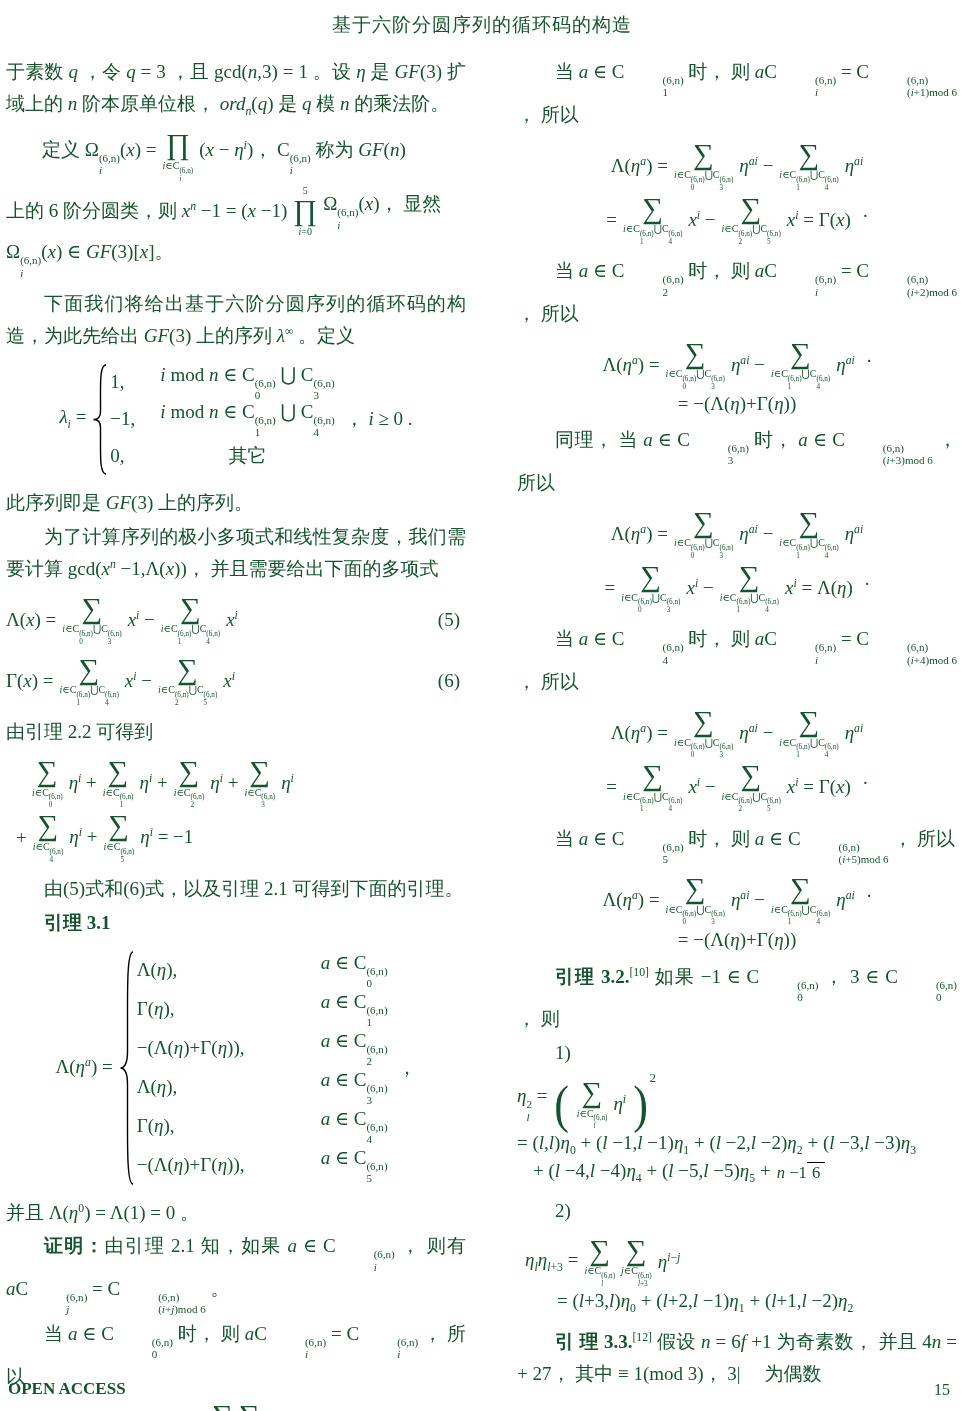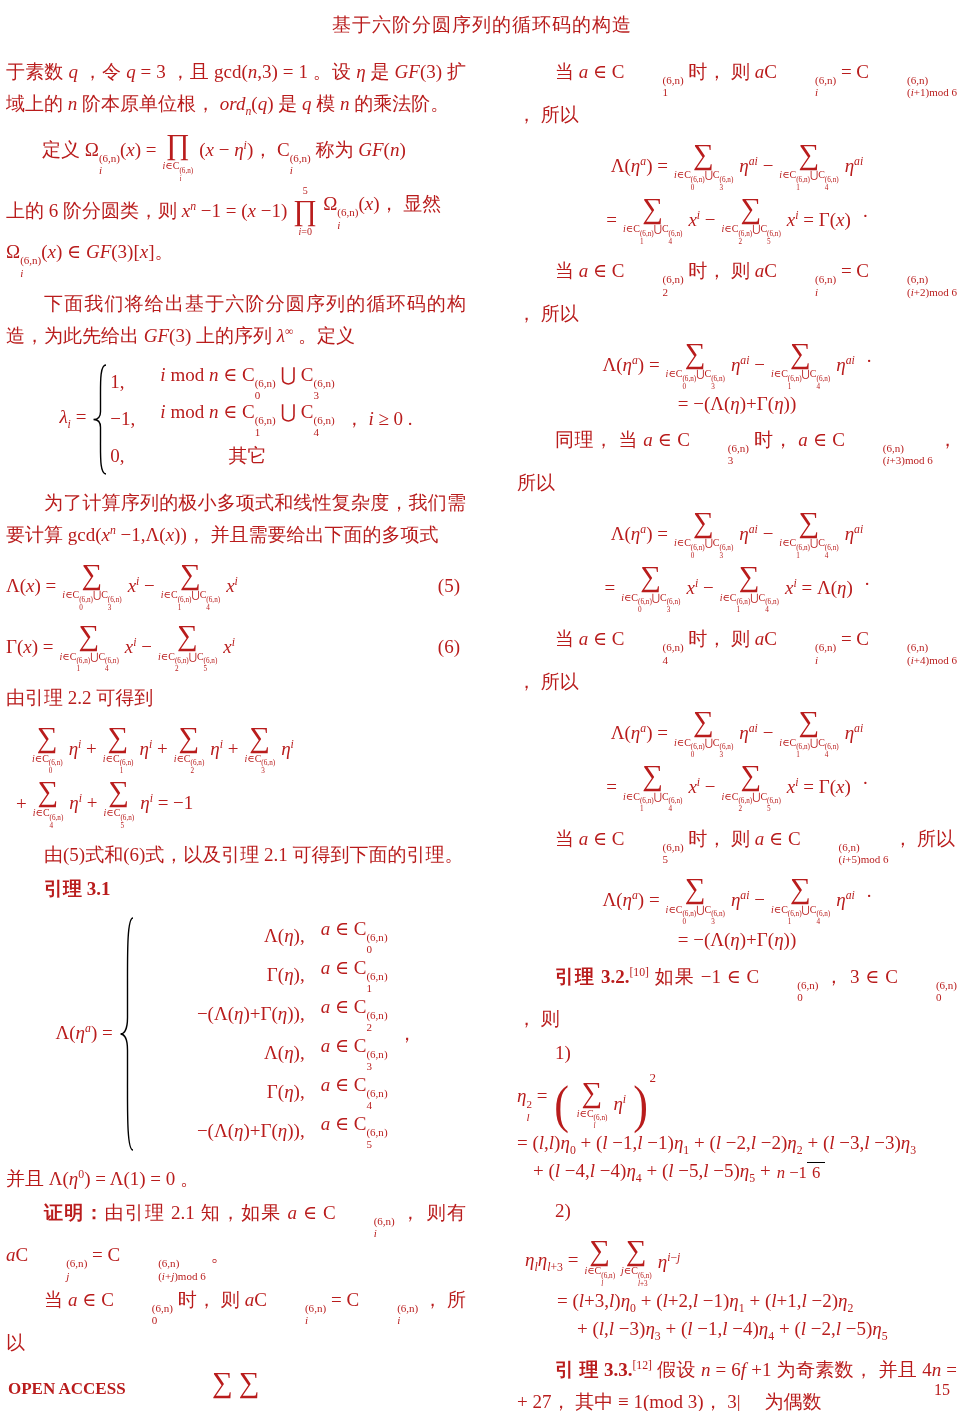--- a/index.html
+++ b/index.html
@@ -1,16 +1,16 @@
 <!DOCTYPE html>
 <html><head>
 <meta charset="utf-8">
 <style>
   html,body{margin:0;padding:0;background:#ffffff;}
-  #page{position:relative;width:964px;height:1411px;background:#fff;color:#b91c1c;
+  #page{position:relative;width:964px;height:1411px;background:#fff;color:#14532d;
         font-family:"Liberation Serif","DejaVu Serif",serif;overflow:hidden;}
   #title{position:absolute;top:12px;left:0;width:100%;text-align:center;
          font-size:19px;letter-spacing:1px;}
   .col{position:absolute;top:54px;}
   #colL{left:6px;width:460px;}
   #colR{left:517px;width:440px;}
   .para{font-size:19px;line-height:1.68;text-align:justify;margin:2px 0;}
   .ind{text-indent:2em;}
   .para i{font-family:"Liberation Serif","DejaVu Serif",serif;}
   sup{font-size:0.62em;} sub{font-size:0.62em;}
@@ -36,21 +36,21 @@
   .bpwrap{display:inline-flex;align-items:center;}
   .bigp{font-size:52px;font-weight:300;line-height:0.75;transform:scaleX(0.85);}
   .bigsup{font-size:13px;position:relative;top:-26px;left:0px;}
   
   .casesblock{display:flex;align-items:center;justify-content:center;margin:12px 0;}
   .clead{margin-right:6px;font-size:19px;white-space:nowrap;}
   .cgrid{display:flex;flex-direction:column;margin-left:2px;}
   .crow{display:flex;align-items:center;}
   .cval{white-space:nowrap;font-size:19px;margin-right:16px;}
   .ccond{white-space:nowrap;font-size:19px;}
-  .cctr{text-align:right;}
+  .cctr{text-align:left;}
   .cafter{margin-left:10px;font-size:19px;white-space:nowrap;}
   #footer-left{position:absolute;left:8px;bottom:12px;font-weight:bold;font-size:17px;}
   #footer-page{position:absolute;right:14px;bottom:12px;font-size:16px;}
 </style>
 </head>
 <body>
 
 <div id="page">
   <div id="title">基于六阶分圆序列的循环码的构造</div>
   <div id="colL" class="col">
@@ -119,20 +119,21 @@
                 <span>4</span>
               </span></span>
           </div>
           <div class="crow" style="height: 37px;">
             <span class="cval" style="min-width: 34px;">0,</span>
             <span class="ccond cctr" style="width: 100%; text-align: center;">其它</span>
           </div>
         </div>
         <span class="cafter">， <i>i</i> ≥ 0 .</span>
       </div>
+      <div class="para">此序列即是 <i>GF</i>(3) 上的序列。</div>
       <div class="para ind">为了计算序列的极小多项式和线性复杂度，我们需要计算 gcd(<i>x</i><sup><i>n</i></sup> −1,Λ(<i>x</i>))， 并且需要给出下面的多项式</div>
       <div class="fxblock">
         <div class="fxline">
           <span class="mtext">Λ(<i>x</i>) =</span>
           <span class="mstack">
             <span class="msig">∑</span>
             <span class="munder"><i>i</i>∈C<span class="ss">
                 <span>(6,n)</span>
                 <span>0</span>
               </span>⋃C<span class="ss">
@@ -647,21 +648,18 @@
             <span class="munder"><i>j</i>∈C<span class="ss">
                 <span>(6,n)</span>
                 <span><i>l</i>+3</span>
               </span></span>
           </span>
           <span class="mtext"><i>η</i><sup><i>i</i>−<i>j</i></sup></span>
         </div>
         <div class="fxline al" style="padding-left: 40px;">
           <span class="mtext">= (<i>l</i>+3,<i>l</i>)<i>η</i><sub>0</sub> + (<i>l</i>+2,<i>l</i> −1)<i>η</i><sub>1</sub> + (<i>l</i>+1,<i>l</i> −2)<i>η</i><sub>2</sub></span>
         </div>
-        <div class="fxline al" style="padding-left: 60px;">
-          <span class="mtext">+ (<i>l</i>,<i>l</i> −3)<i>η</i><sub>3</sub> + (<i>l</i> −1,<i>l</i> −4)<i>η</i><sub>4</sub> + (<i>l</i> −2,<i>l</i> −5)<i>η</i><sub>5</sub></span>
-        </div>
       </div>
       <div class="para ind" style="margin-top: 10px;"><b>引 理 3.3.</b><sup>[12]</sup> 假设 <i>n</i> = 6<i>f</i> +1 为奇素数， 并且 4<i>n</i> =  + 27， 其中  ≡ 1(mod 3)， 3|　 为偶数</div>
     </div>
   <div id="footer-left">OPEN ACCESS</div>
   <div id="footer-page">15</div>
 </div>
 
 </body></html>

